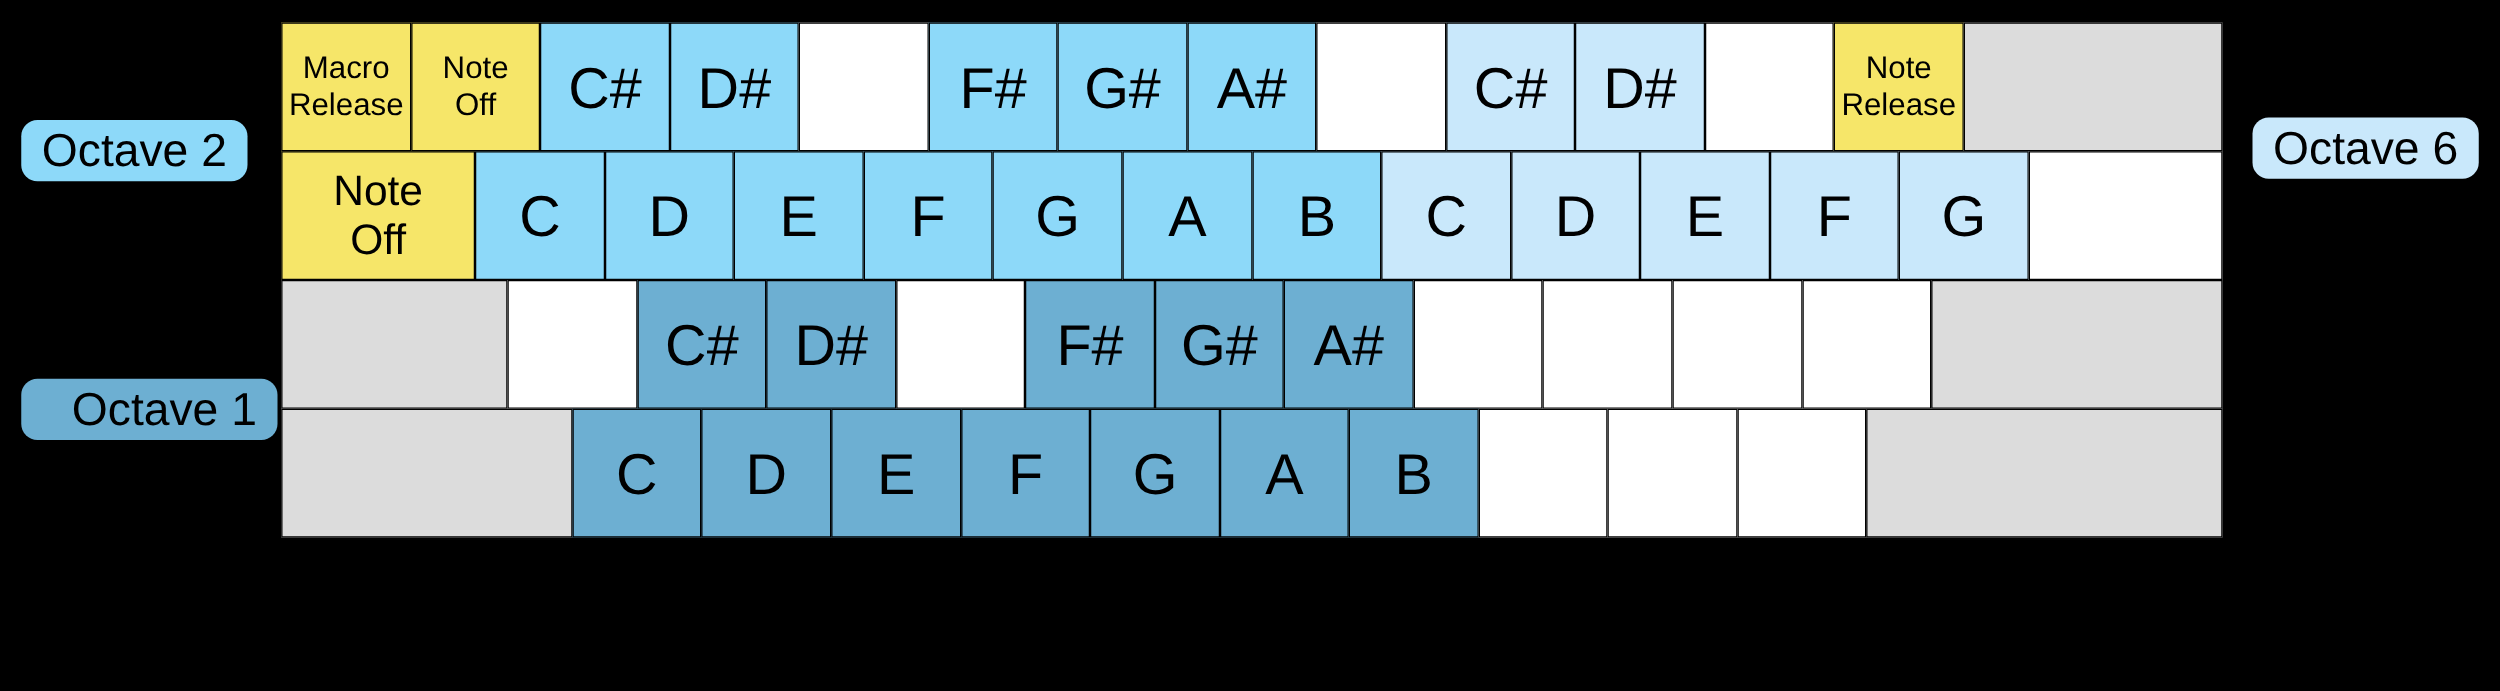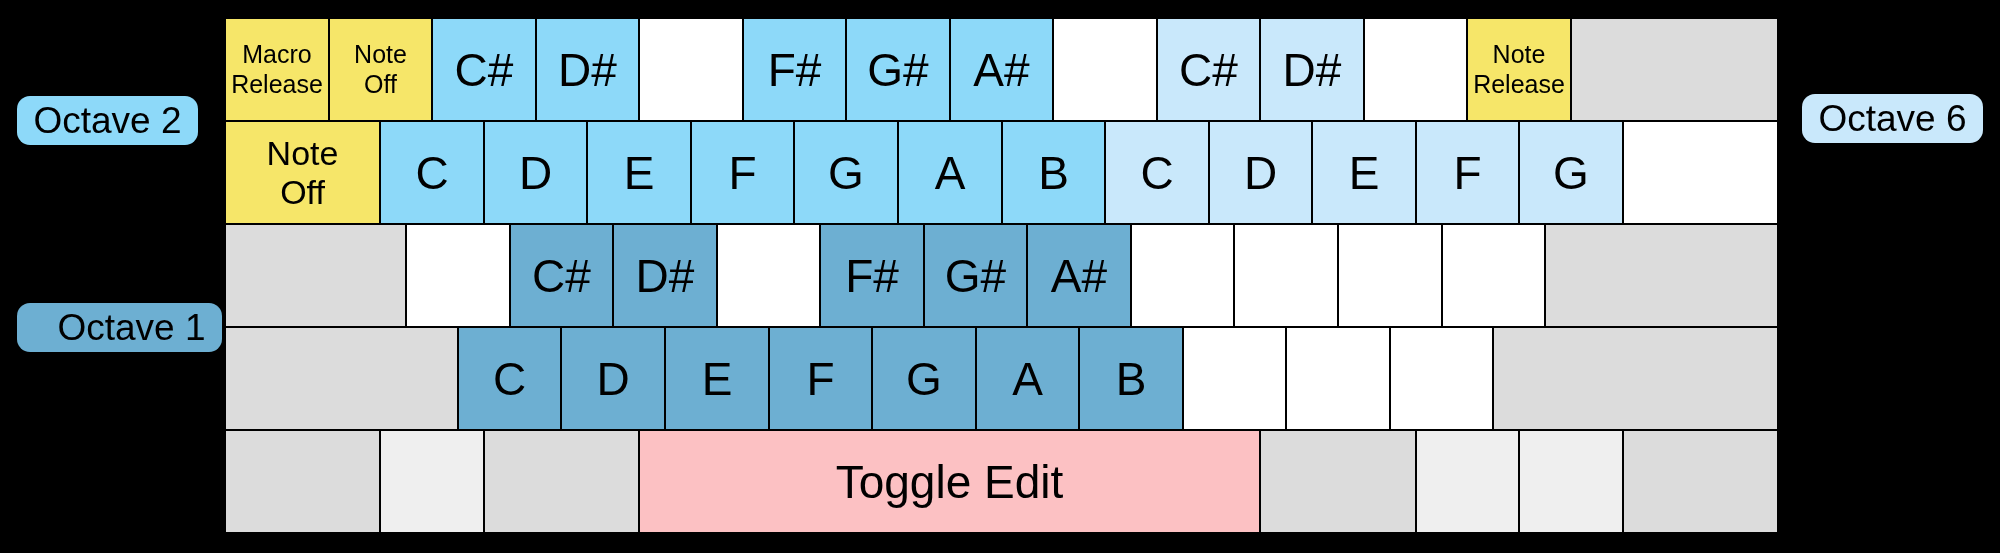--- a/index.html
+++ b/index.html
@@ -130,25 +130,15 @@
         <div class="key sz-lg" style="left: 440px; width: 104px; background: rgb(109, 175, 210);">E</div>
         <div class="key sz-lg" style="left: 544px; width: 103px; background: rgb(109, 175, 210);">F</div>
         <div class="key sz-lg" style="left: 647px; width: 104px; background: rgb(109, 175, 210);">G</div>
         <div class="key sz-lg" style="left: 751px; width: 103px; background: rgb(109, 175, 210);">A</div>
         <div class="key sz-lg" style="left: 854px; width: 104px; background: rgb(109, 175, 210);">B</div>
         <div class="key sz-lg" style="left: 958px; width: 103px; background: rgb(255, 255, 255);"></div>
         <div class="key sz-lg" style="left: 1061px; width: 104px; background: rgb(255, 255, 255);"></div>
         <div class="key sz-lg" style="left: 1165px; width: 103px; background: rgb(255, 255, 255);"></div>
         <div class="key sz-lg" style="left: 1268px; width: 285px; background: rgb(220, 220, 220);"></div>
       </div>
-      <div class="kb-row" style="top: 412px;">
-        <div class="key sz-lg" style="left: 0px; width: 155px; background: rgb(220, 220, 220);"></div>
-        <div class="key sz-lg" style="left: 155px; width: 104px; background: rgb(239, 239, 239);"></div>
-        <div class="key sz-lg" style="left: 259px; width: 155px; background: rgb(220, 220, 220);"></div>
-        <div class="key sz-lg" style="left: 414px; width: 621px; background: rgb(252, 193, 195);">Toggle Edit</div>
-        <div class="key sz-lg" style="left: 1035px; width: 156px; background: rgb(220, 220, 220);"></div>
-        <div class="key sz-lg" style="left: 1191px; width: 103px; background: rgb(239, 239, 239);"></div>
-        <div class="key sz-lg" style="left: 1294px; width: 104px; background: rgb(239, 239, 239);"></div>
-        <div class="key sz-lg" style="left: 1398px; width: 155px; background: rgb(220, 220, 220);"></div>
-      </div>
     </div>
 
 </div>
 
 </body></html>

